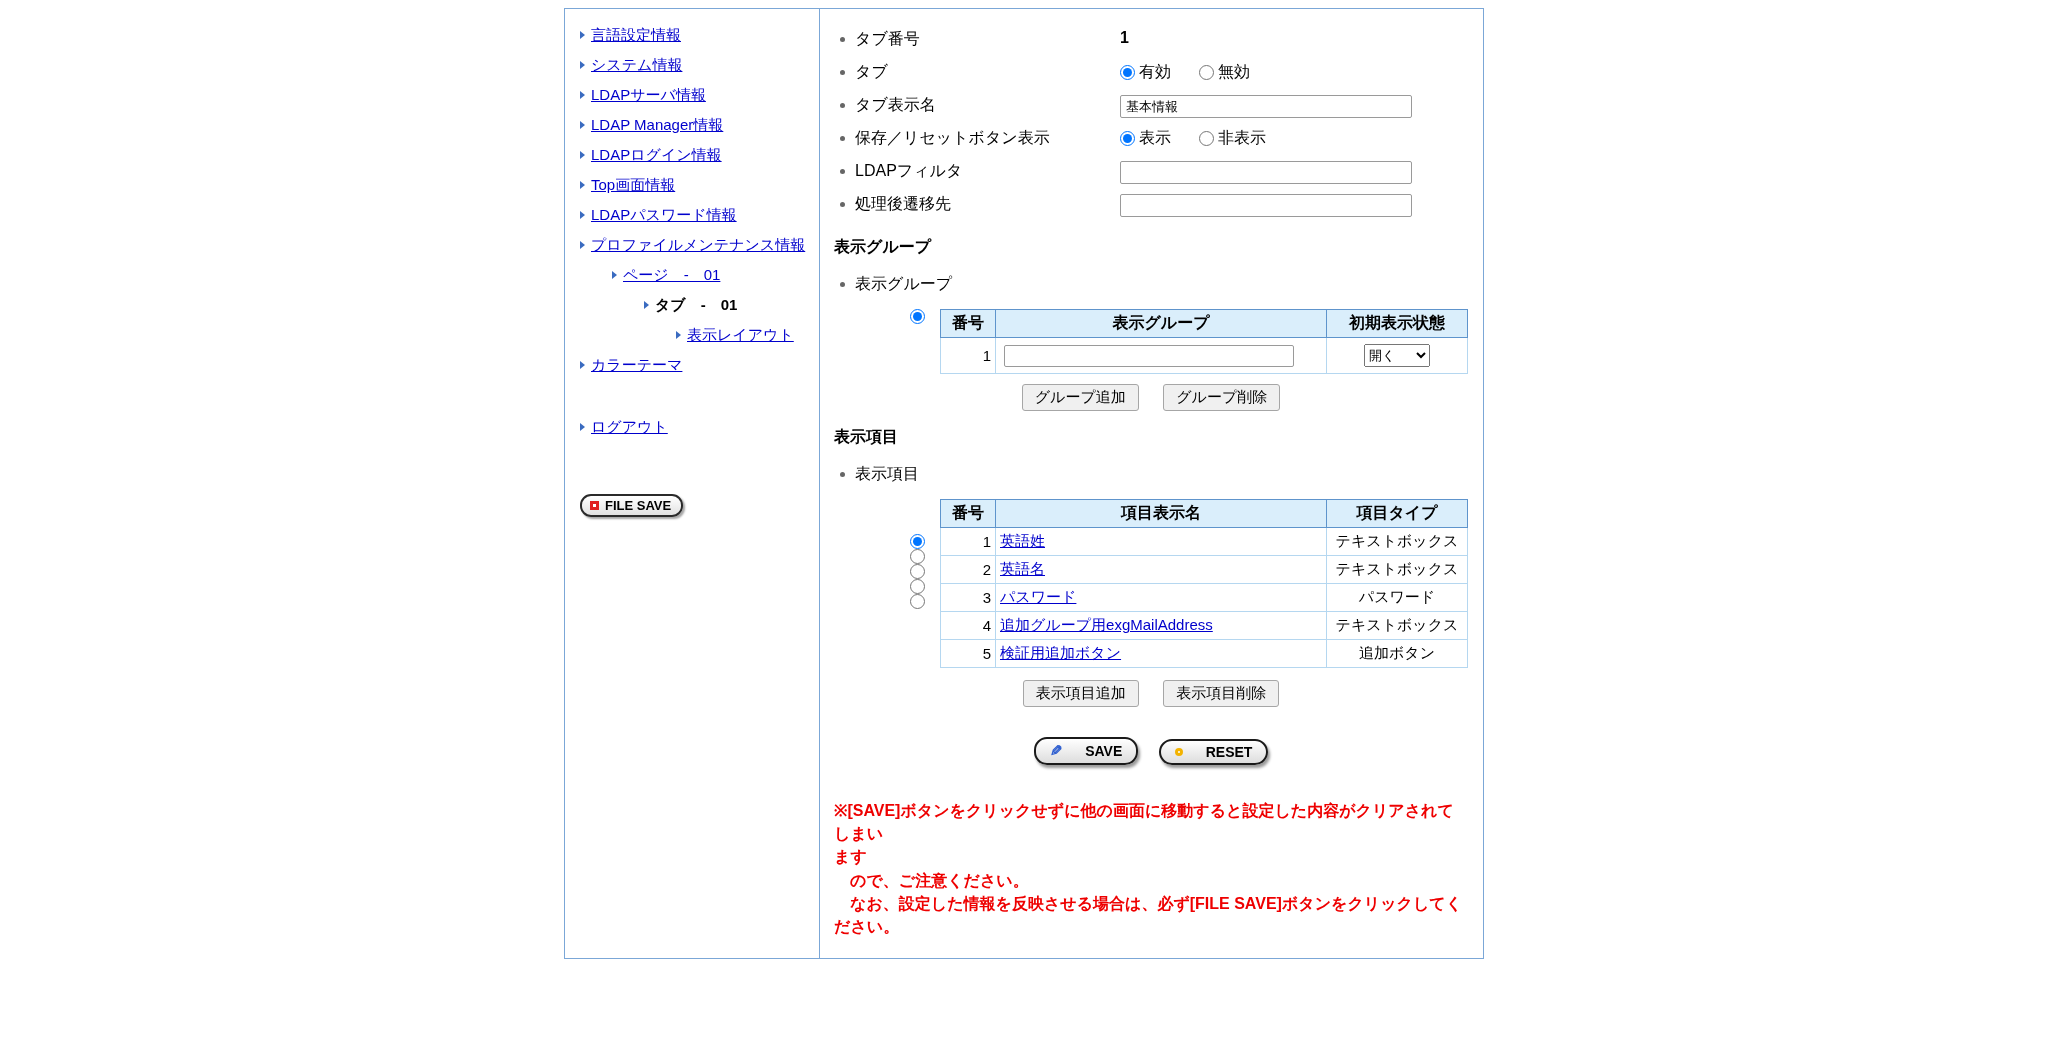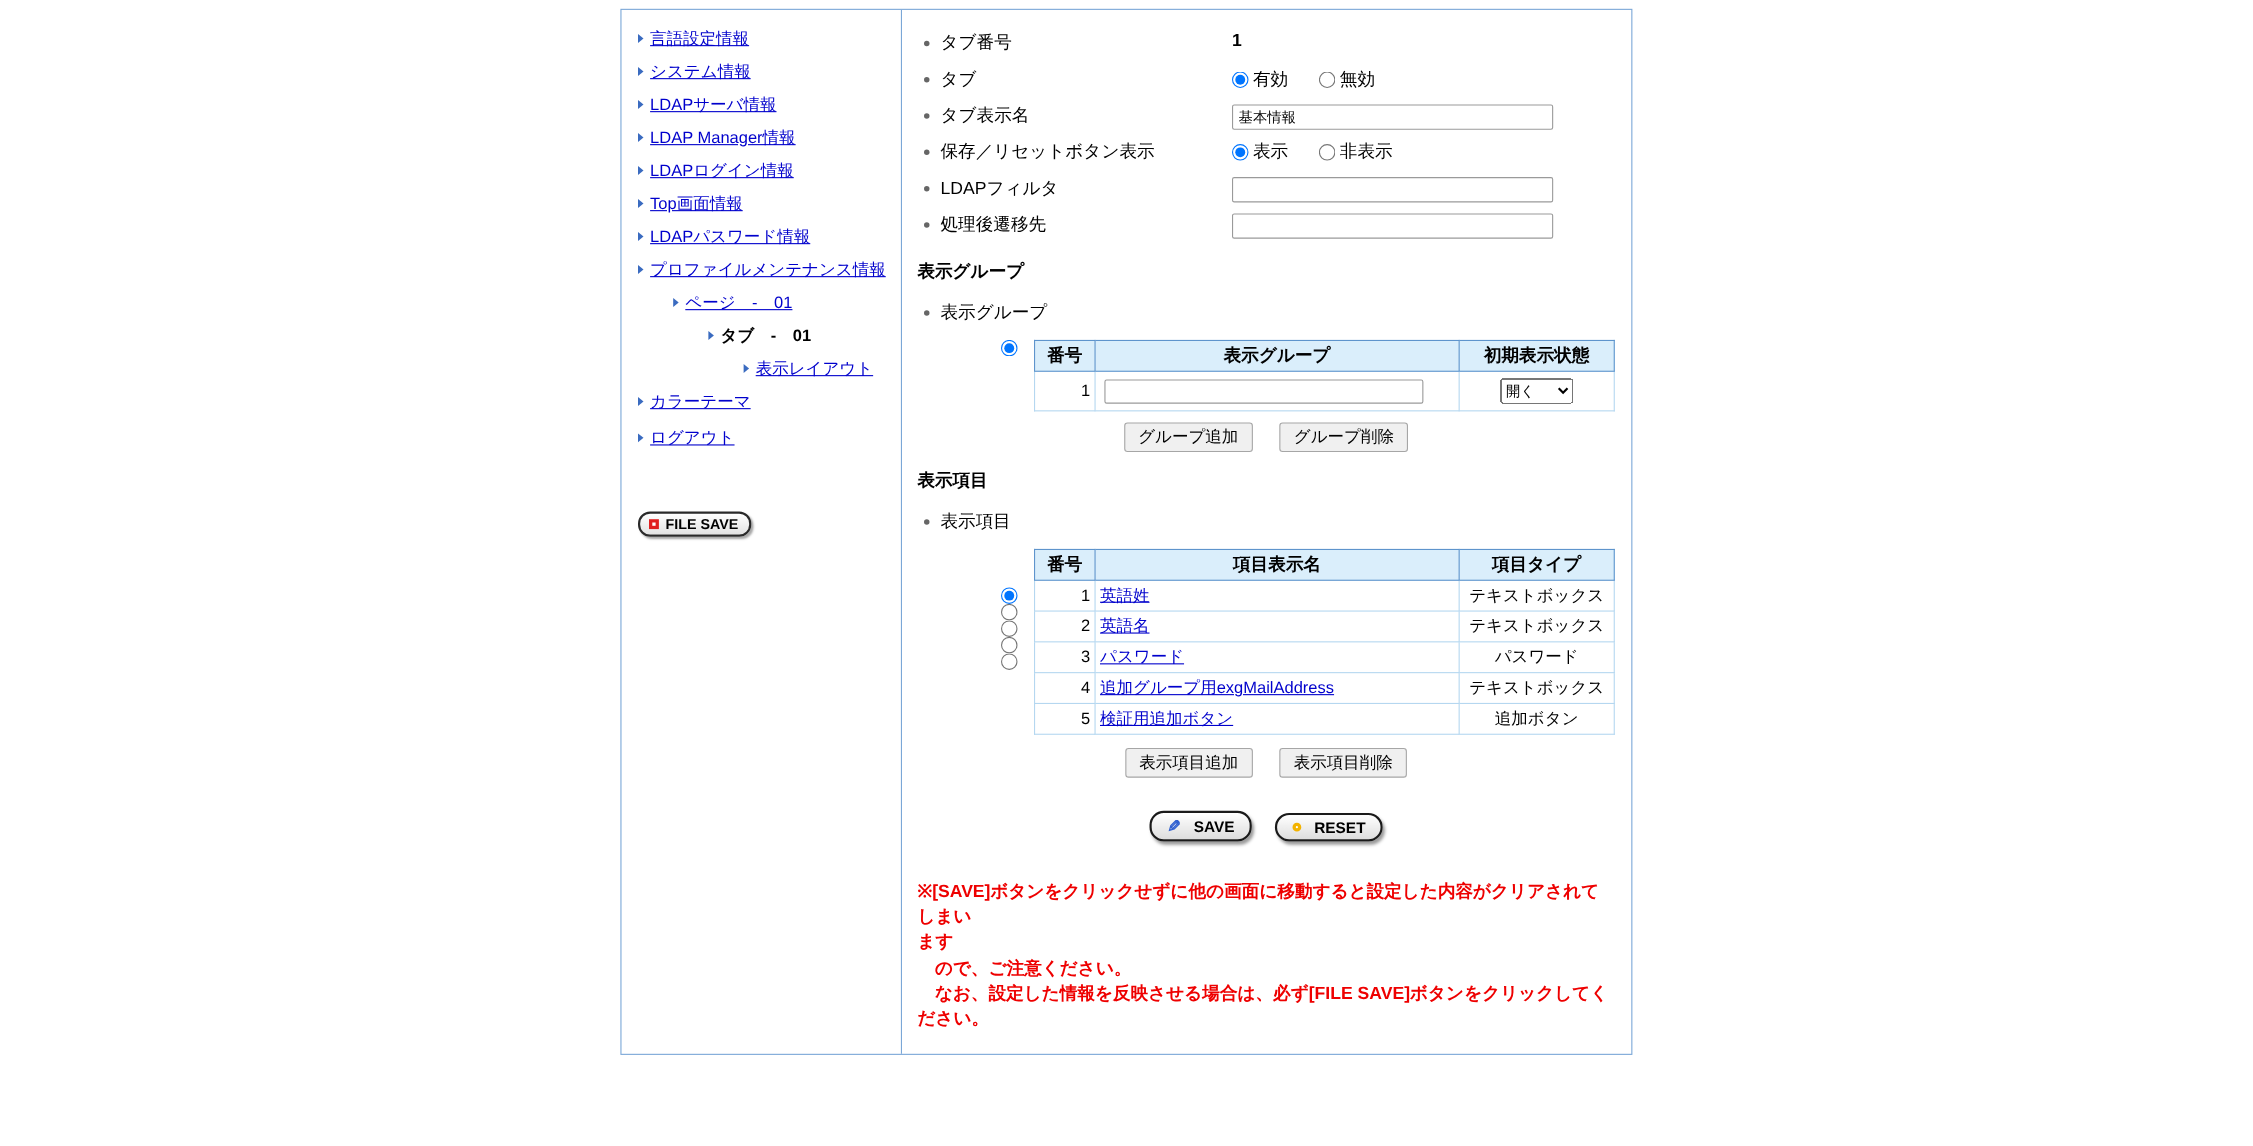--- a/index.html
+++ b/index.html
@@ -31,21 +31,21 @@
   
   .sidebar {
     width: 255px; flex: none;
     border-right: 1px solid #7ba7d7;
     padding-top: 17px;
   }
   .side-item { display: flex; align-items: flex-start; margin-bottom: 11px; padding-left: 15px; font-size: 15px; }
   .side-item.lv1 { padding-left: 47px; }
   .side-item.lv2 { padding-left: 79px; }
   .side-item.lv3 { padding-left: 111px; }
-  .side-item.gap-top { margin-top: 14px; }
+  .side-item.gap-top { margin-top: 43px; }
   .tri {
     width: 0; height: 0; flex: none;
     border-left: 5px solid #3a6bc0;
     border-top: 4px solid transparent;
     border-bottom: 4px solid transparent;
     margin: 5px 6px 0 0;
   }
   .side-link { color: #0000cc; text-decoration: underline; cursor: pointer; }
   .side-current { color: #000; font-weight: bold; }
   .filesave-btn {
@@ -104,21 +104,21 @@
   
   .btn-center { text-align: center; margin-top: 10px; }
   .gray-btn {
     display: inline-block; background: #f0f0f0;
     border: 1px solid #a6a6a6; border-radius: 3px;
     font-size: 15px; color: #000; padding: 3px 12px; margin: 0 10px;
     font-family: "Liberation Sans", sans-serif; cursor: pointer;
   }
   .save-row { text-align: center; margin-top: 30px; }
   .pill-btn {
-    display: inline-flex; align-items: center; gap: 12px;
+    display: inline-flex; align-items: center; gap: 23px;
     background: linear-gradient(#ffffff, #dddddd);
     border: 2px solid #1a1a1a; border-radius: 13px;
     padding: 3px 14px; margin: 0 8px;
     font-size: 14px; font-weight: bold; color: #000;
     box-shadow: 2px 3px 3px rgba(0,0,0,0.4);
     font-family: "Liberation Sans", sans-serif; cursor: pointer;
   }
   .pen-icon::before { content: "✎"; color: #2f5fd0; font-size: 15px; display: inline-block; transform: scaleX(-1); }
   .ring-icon { width: 8px; height: 8px; border: 3px solid #f3b300; border-radius: 50%; background: #fff; display: inline-block; }
   

